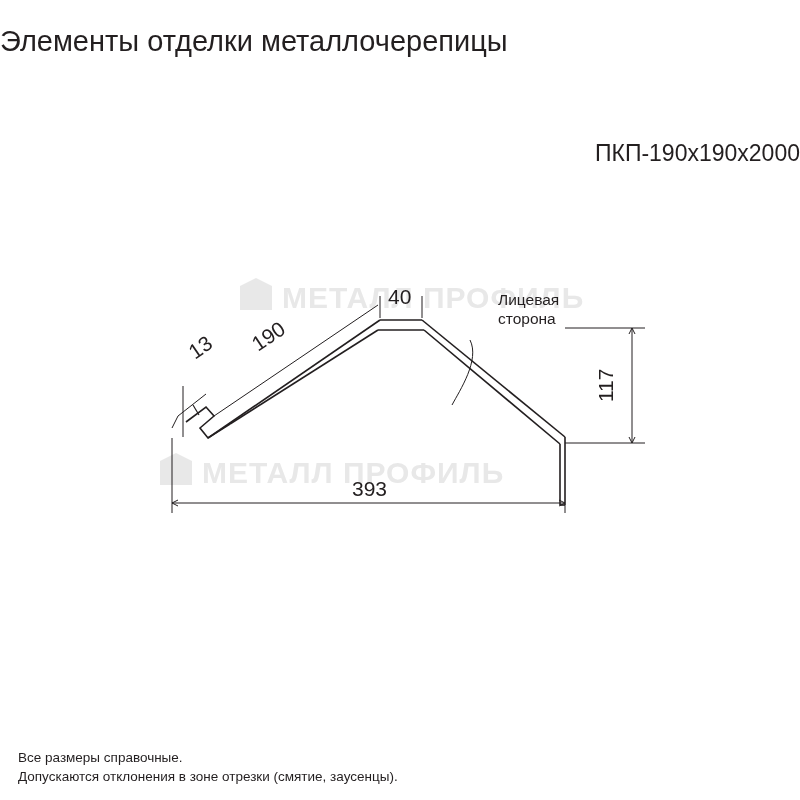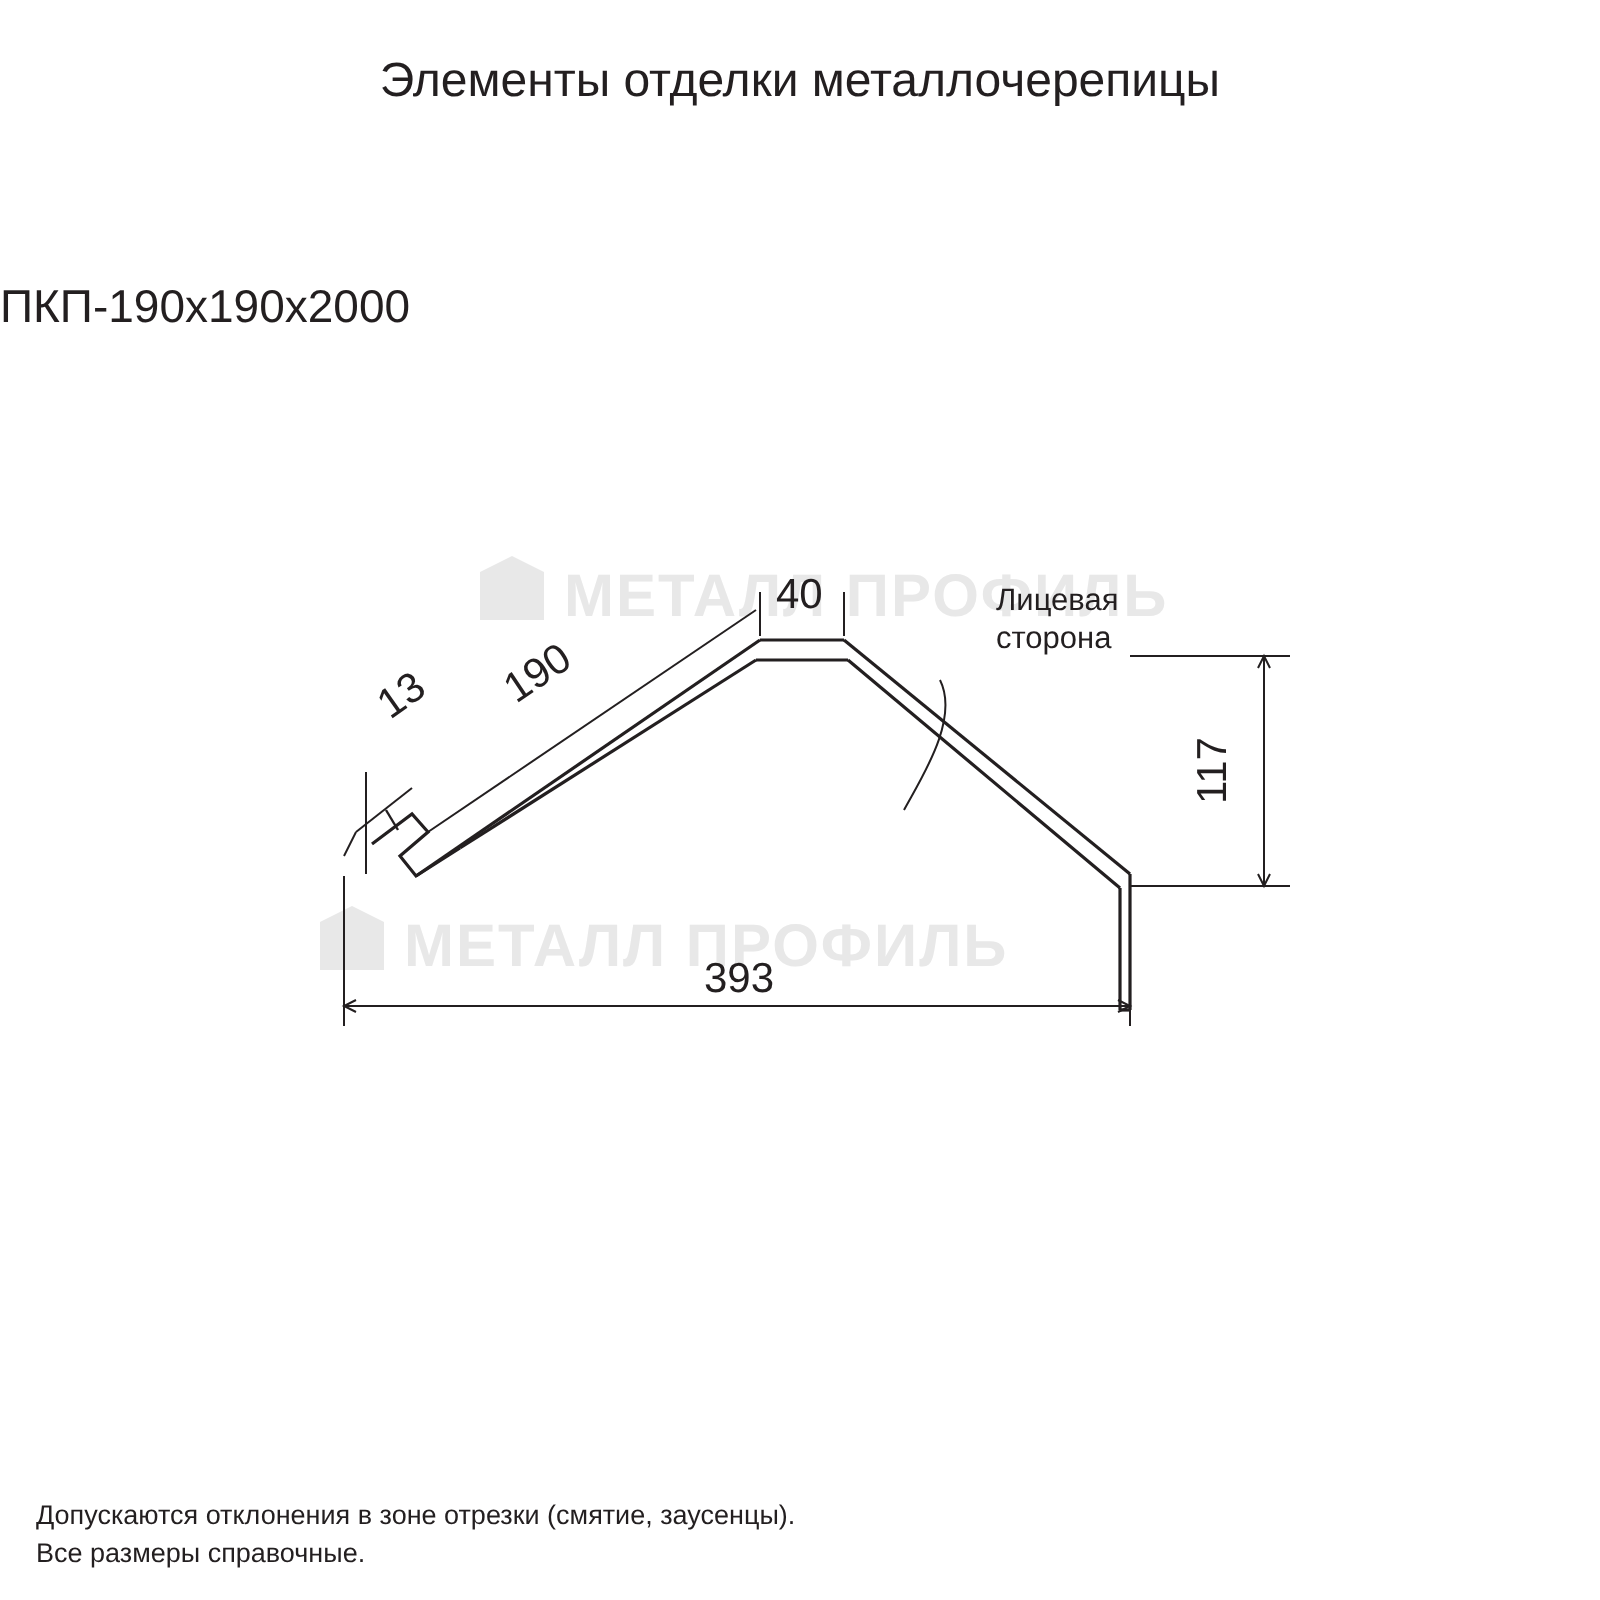--- a/index.html
+++ b/index.html
@@ -17,42 +17,41 @@
   }
   .page {
     position: absolute;
     inset: 0;
   }
   .title {
     position: absolute;
     top: 24px;
     left: 0;
     width: 800px;
-    text-align: center;
-    font-size: 24px;
+    font-size: 29px;
     line-height: 34px;
     letter-spacing: 0px;
     color: #231f20;
   }
   .subtitle {
     position: absolute;
     top: 100px;
     left: 0;
     width: 800px;
     text-align: center;
     font-size: 23px;
     line-height: 28px;
     color: #231f20;
   }
   .code {
     position: absolute;
     top: 139px;
     left: 0;
     width: 800px;
-    text-align: left;
+    text-align: right;
     font-size: 23px;
     line-height: 28px;
     color: #231f20;
   }
   .drawing {
     position: absolute;
     top: 200px;
     left: 0;
     width: 800px;
     height: 420px;
@@ -168,17 +167,17 @@
         <path d="M172,303 L565,303"></path>
         <path d="M178,300 L172,303 L178,306"></path>
         <path d="M559,300 L565,303 L559,306"></path>
       </g>
       <text class="dim-text" x="352" y="296">393</text>
 
     </svg>
   </div>
 
   <div class="footer">
+    <div>Все размеры справочные.</div>
     <div>Допускаются отклонения в зоне отрезки (смятие, заусенцы).</div>
-    <div>Все размеры справочные.</div>
   </div>
 
 </div>
 
 </body></html>

